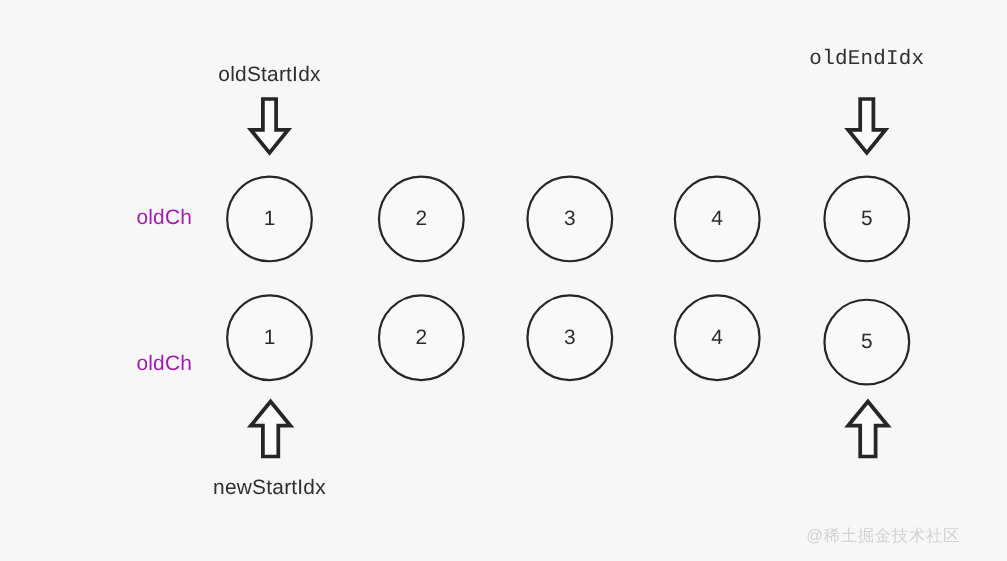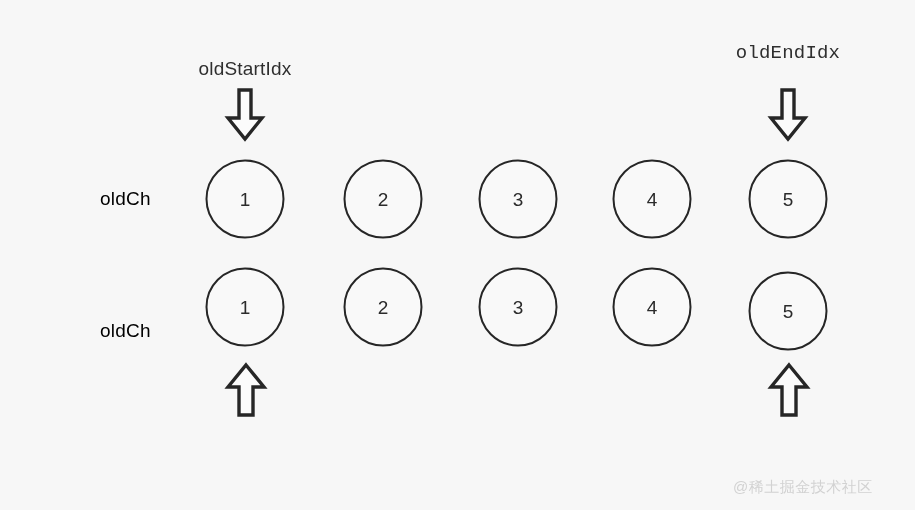--- a/index.html
+++ b/index.html
@@ -26,24 +26,25 @@
     font-size: 19px;
     color: #2f2f2f;
     letter-spacing: 0.2px;
     white-space: nowrap;
     text-align: center;
     transform: translateX(-50%);
   }
   .row-label {
     position: absolute;
     font-size: 19px;
-    color: #000000;
+    color: #a21caf;
     letter-spacing: 0.2px;
     white-space: nowrap;
     transform: translateY(-50%);
+    margin-left: 24px;
   }
 
   
   .node {
     position: absolute;
     width: 79px;
     height: 79px;
     border: 2.4px solid #262626;
     border-radius: 50%;
     background: #f9f9f9;
@@ -137,17 +138,18 @@
       <polygon points="22,3 40,25 29,25 29,53 15,53 15,25 4,25" fill="#fbfbfb" stroke="#262626" stroke-width="3.4" stroke-linejoin="miter"></polygon>
     </svg>
   </div>
 
   <div class="arrow" style="left:789px; top:362px;">
     <svg width="44" height="56" viewBox="0 0 44 56">
       <polygon points="22,3 40,25 29,25 29,53 15,53 15,25 4,25" fill="#fbfbfb" stroke="#262626" stroke-width="3.4" stroke-linejoin="miter"></polygon>
     </svg>
   </div>
 
+  <div class="ptr-label" style="left:245px; top:433px;">newStartIdx</div>
 
 
   <div class="watermark" style="left:733px; top:478px;">@稀土掘金技术社区</div>
 
 </div>
 
 </body></html>

